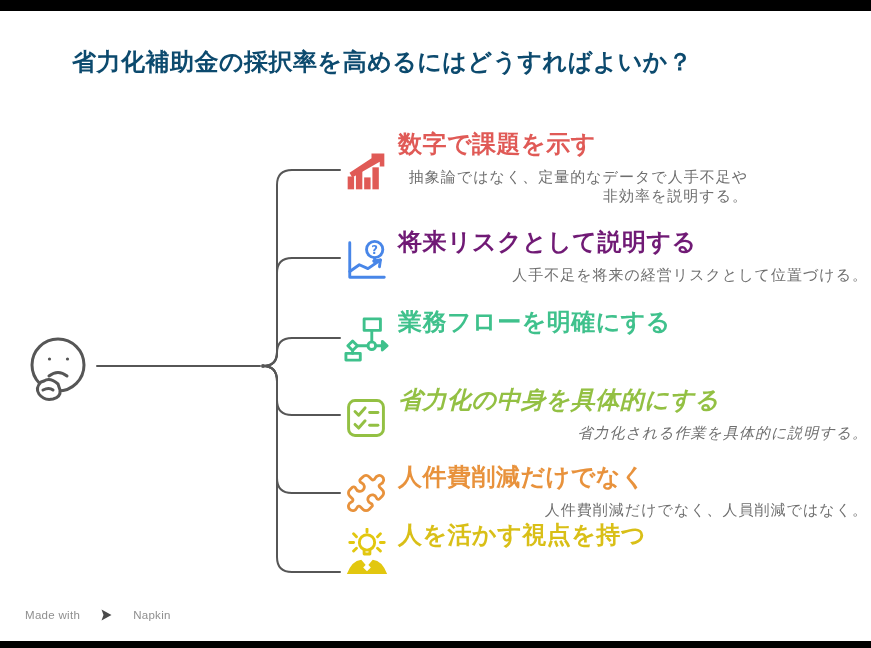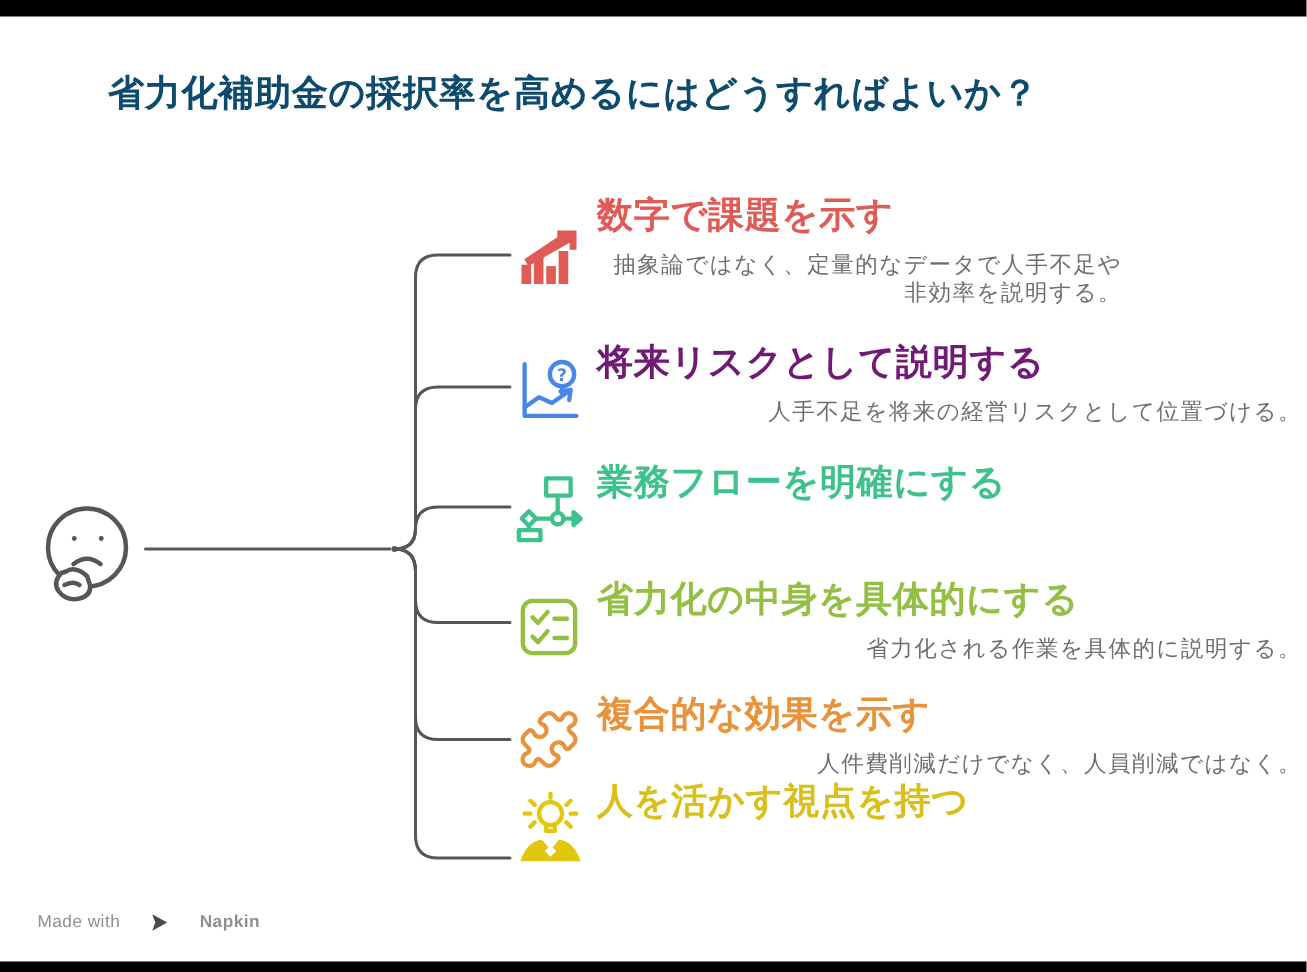--- a/index.html
+++ b/index.html
@@ -30,32 +30,32 @@
     letter-spacing:.5px;white-space:nowrap;
   }
   .item p{
     margin:0;font-size:15px;line-height:19px;color:#6f6f6f;letter-spacing:1px;text-align:right;
   }
   .item p.narrow{width:350px;}
 
   .i0{top:133px;} .i0 .icon{top:16px;}
   .i1{top:231px;} .i1 .icon{top:6px;}
   .i2{top:311px;} .i2 .icon{top:5px;}
-  .i3{top:389px;} .i3 .icon{top:7px;}
+  .i3{top:389px;font-style:italic;} .i3 .icon{top:7px;}
   .i4{top:466px;} .i4 .icon{top:5px;}
   .i5{top:524px;} .i5 .icon{top:4px;}
 
   .c0{color:#e05a56;} .c1{color:#701a75;} .c2{color:#3fc18c;}
   .c3{color:#93c043;} .c4{color:#e8923c;} .c5{color:#d9bf17;}
 
   .footer{
     position:absolute;left:25px;top:609px;display:flex;align-items:flex-end;gap:21px;
     font-size:11.5px;color:#8f8f8f;letter-spacing:.3px;
   }
-  .footer .brand{color:#8f8f8f;font-weight:bold;}
+  .footer .brand{color:#8f8f8f;}
   .footer svg{display:block;}
 </style>
 </head>
 <body>
 
 <div class="bar top"></div>
 <div class="bar bottom"></div>
 
 <div class="title">省力化補助金の採択率を高めるにはどうすればよいか？</div>
 
@@ -150,21 +150,21 @@
 
 <div class="item i4">
   <span class="icon">
     <svg width="44" height="44" viewBox="0 0 48 48" fill="none" stroke="#e8923c" stroke-width="3" stroke-linecap="round" stroke-linejoin="round">
       <g transform="translate(1,1) scale(1.92)">
         <path d="M19.439 7.85c-.049.322.059.648.289.878l1.568 1.568c.47.47.706 1.087.706 1.704s-.235 1.233-.706 1.704l-1.611 1.611a.98.98 0 0 1-.837.276c-.47-.07-.802-.48-.968-.925a2.501 2.501 0 1 0-3.214 3.214c.446.166.855.497.925.968a.979.979 0 0 1-.276.837l-1.61 1.61a2.404 2.404 0 0 1-1.705.707 2.402 2.402 0 0 1-1.704-.706l-1.568-1.568a1.026 1.026 0 0 0-.877-.29c-.493.074-.84.504-1.02.968a2.5 2.5 0 1 1-3.237-3.237c.464-.18.894-.527.967-1.02a1.026 1.026 0 0 0-.289-.877l-1.568-1.568A2.402 2.402 0 0 1 1.998 12c0-.617.236-1.234.706-1.704L4.23 8.77c.24-.24.581-.353.917-.303.515.077.877.528 1.073 1.01a2.5 2.5 0 1 0 3.259-3.259c-.482-.196-.933-.558-1.01-1.073-.05-.336.062-.676.303-.917l1.525-1.525A2.402 2.402 0 0 1 12 1.998c.617 0 1.234.236 1.704.706l1.568 1.568c.23.23.556.338.877.29.493-.074.84-.504 1.02-.968a2.5 2.5 0 1 1 3.237 3.237c-.464.18-.894.527-.967 1.02Z" stroke-width="1.6"></path>
       </g>
     </svg>
   </span>
   <div class="txt">
-    <h2 class="c4">複合的な効果を示す</h2>
+    <h2 class="c4">人件費削減だけでなく</h2>
     <p>人件費削減だけでなく、人員削減ではなく。</p>
   </div>
 </div>
 
 <div class="item i5">
   <span class="icon">
     <svg width="46" height="50" viewBox="0 0 48 52" fill="none" stroke="#e2c70f" stroke-width="3" stroke-linecap="round" stroke-linejoin="round">
       <circle cx="24" cy="15" r="8"></circle>
       <path d="M21,23 L21,27 L27,27 L27,23"></path>
       <path d="M24,1 L24,4 M10,6 L13,9 M38,6 L35,9 M6,15 L10,15 M42,15 L38,15 M10,24 L13,21 M38,24 L35,21"></path>

